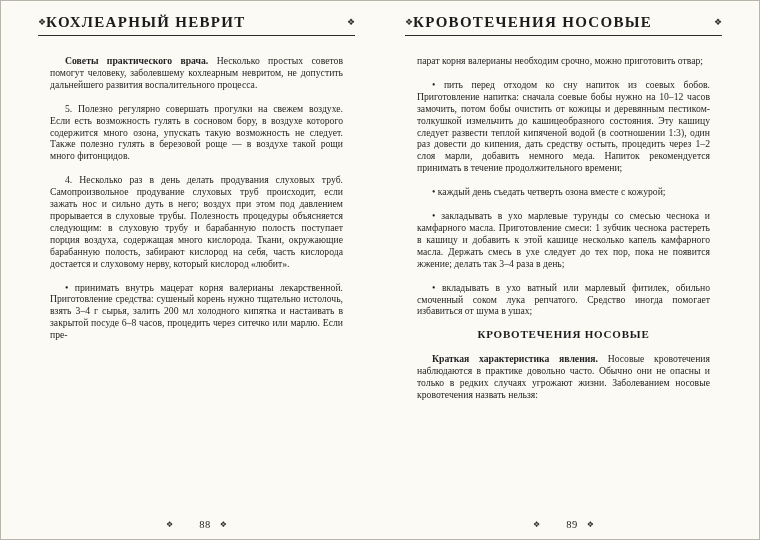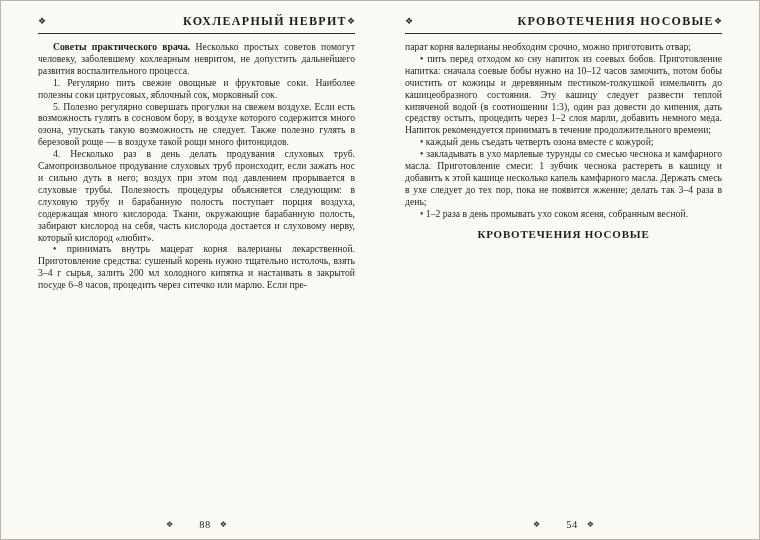--- a/index.html
+++ b/index.html
@@ -19,31 +19,31 @@
   .page.left{padding:13px 25px 9px 37px;}
   .page.right{padding:13px 37px 9px 25px;}
 
   .page-header{
     display:flex;align-items:center;
     border-bottom:1.6px solid #2c2c2c;
     padding-bottom:4px;margin-bottom:7px;
   }
   .orn{font-size:9px;color:#2c2c2c;line-height:1;}
   .page-header .title{
-    flex:1;text-align:right;font-weight:bold;
-    font-size:12px;letter-spacing:1.3px;color:#1c1c1c;
+    flex:1;text-align:left;font-weight:bold;
+    font-size:15px;letter-spacing:1.3px;color:#1c1c1c;
     white-space:nowrap;overflow:hidden;
   }
 
   .body-text{
     flex:1;overflow:hidden;
     font-size:9.7px;line-height:11.9px;
     text-align:justify;color:#1f1f1f;
   }
-  .para{margin:0;text-indent:15px;}
+  .para{margin:12px;text-indent:15px;}
   .para.no-indent{text-indent:0;}
   .lead{font-weight:bold;}
   .section-heading{
     text-align:center;font-weight:bold;
     font-size:11px;letter-spacing:0.8px;color:#1b1b1b;
     margin:9px 0 7px;
   }
 
   .page-footer{
     display:flex;justify-content:center;align-items:center;gap:9px;
@@ -59,21 +59,20 @@
 
   <div class="page left">
     <div class="page-header">
       <span class="orn">❖</span>
       <span class="title">КОХЛЕАРНЫЙ НЕВРИТ</span>
       <span class="orn">❖</span>
     </div>
 
     <div class="body-text">
       <p class="para"><b class="lead">Советы практического врача.</b><span> Несколько простых советов помогут человеку, заболевшему кохлеарным невритом, не допустить дальнейшего развития воспалительного процесса.</span></p>
-      <p class="para"><span>1. Регулярно пить свежие овощные и фруктовые соки. Наиболее полезны соки цитрусовых, яблочный сок, морковный сок.</span></p>
       <p class="para"><span>5. Полезно регулярно совершать прогулки на свежем воздухе. Если есть возможность гулять в сосновом бору, в воздухе которого содержится много озона, упускать такую возможность не следует. Также полезно гулять в березовой роще — в воздухе такой рощи много фитонцидов.</span></p>
       <p class="para"><span>4. Несколько раз в день делать продувания слуховых труб. Самопроизвольное продувание слуховых труб происходит, если зажать нос и сильно дуть в него; воздух при этом под давлением прорывается в слуховые трубы. Полезность процедуры объясняется следующим: в слуховую трубу и барабанную полость поступает порция воздуха, содержащая много кислорода. Ткани, окружающие барабанную полость, забирают кислород на себя, часть кислорода достается и слуховому нерву, который кислород «любит».</span></p>
       <p class="para"><span>• принимать внутрь мацерат корня валерианы лекарственной. Приготовление средства: сушеный корень нужно тщательно истолочь, взять 3–4 г сырья, залить 200 мл холодного кипятка и настаивать в закрытой посуде 6–8 часов, процедить через ситечко или марлю. Если пре-</span></p>
     </div>
 
     <div class="page-footer">
       <span class="orn">❖</span>
       <span class="page-num">88</span>
       <span class="orn">❖</span>
     </div>
@@ -84,26 +83,27 @@
       <span class="orn">❖</span>
       <span class="title">КРОВОТЕЧЕНИЯ НОСОВЫЕ</span>
       <span class="orn">❖</span>
     </div>
 
     <div class="body-text">
       <p class="para no-indent"><span>парат корня валерианы необходим срочно, можно приготовить отвар;</span></p>
       <p class="para"><span>• пить перед отходом ко сну напиток из соевых бобов. Приготовление напитка: сначала соевые бобы нужно на 10–12 часов замочить, потом бобы очистить от кожицы и деревянным пестиком-толкушкой измельчить до кашицеобразного состояния. Эту кашицу следует развести теплой кипяченой водой (в соотношении 1:3), один раз довести до кипения, дать средству остыть, процедить через 1–2 слоя марли, добавить немного меда. Напиток рекомендуется принимать в течение продолжительного времени;</span></p>
       <p class="para"><span>• каждый день съедать четверть озона вместе с кожурой;</span></p>
       <p class="para"><span>• закладывать в ухо марлевые турунды со смесью чеснока и камфарного масла. Приготовление смеси: 1 зубчик чеснока растереть в кашицу и добавить к этой кашице несколько капель камфарного масла. Держать смесь в ухе следует до тех пор, пока не появится жжение; делать так 3–4 раза в день;</span></p>
-      <p class="para"><span>• 1–2 раза в день промывать ухо соком ясеня, собранным весной.</span></p>
+      <p class="para"><span>• вкладывать в ухо ватный или марлевый фитилек, обильно смоченный соком лука репчатого. Средство иногда помогает избавиться от шума в ушах;</span></p>
 
       <div class="section-heading">КРОВОТЕЧЕНИЯ НОСОВЫЕ</div>
 
+      <p class="para"><b class="lead">Краткая характеристика явления.</b><span> Носовые кровотечения наблюдаются в практике довольно часто. Обычно они не опасны и только в редких случаях угрожают жизни. Заболеванием носовые кровотечения назвать нельзя:</span></p>
     </div>
 
     <div class="page-footer">
       <span class="orn">❖</span>
-      <span class="page-num">54</span>
+      <span class="page-num">89</span>
       <span class="orn">❖</span>
     </div>
   </div>
 
 </div>
 
 </body></html>

